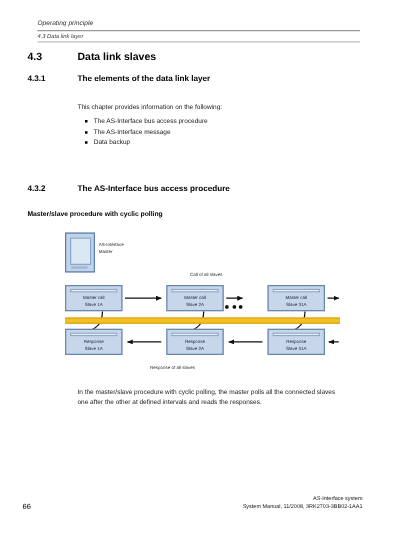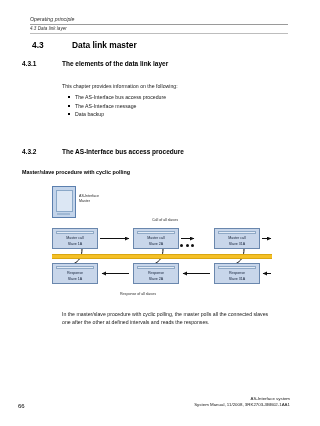--- a/index.html
+++ b/index.html
@@ -48,21 +48,21 @@
     padding-top: .5px;
   }
   .hdr-rule2 {
     border-bottom: .7px solid #bdbdbd;
     margin-top: .5px;
   }
 
   
   .h2 {
     position: absolute;
-    left: 32px;
+    left: 22px;
     top: 40px;
     width: 266px;
     display: flex;
     font-size: 8.4px;
     font-weight: bold;
     color: #000;
     align-items: flex-end;
   }
   .h2 .num { width: 40px; flex: none; }
 
@@ -297,21 +297,21 @@
 
   <div class="hdr">
     <div class="hdr-line1">Operating principle</div>
     <div class="hdr-rule"></div>
     <div class="hdr-line2">4.3 Data link layer</div>
     <div class="hdr-rule2"></div>
   </div>
 
   <div class="h2">
     <span class="num">4.3</span>
-    <span>Data link master</span>
+    <span>Data link slaves</span>
   </div>
 
   <div class="h3" id="h3-1">
     <span class="num">4.3.1</span>
     <span>The elements of the data link layer</span>
   </div>
 
   <div class="intro">This chapter provides information on the following:</div>
 
   <ul class="bullets">

